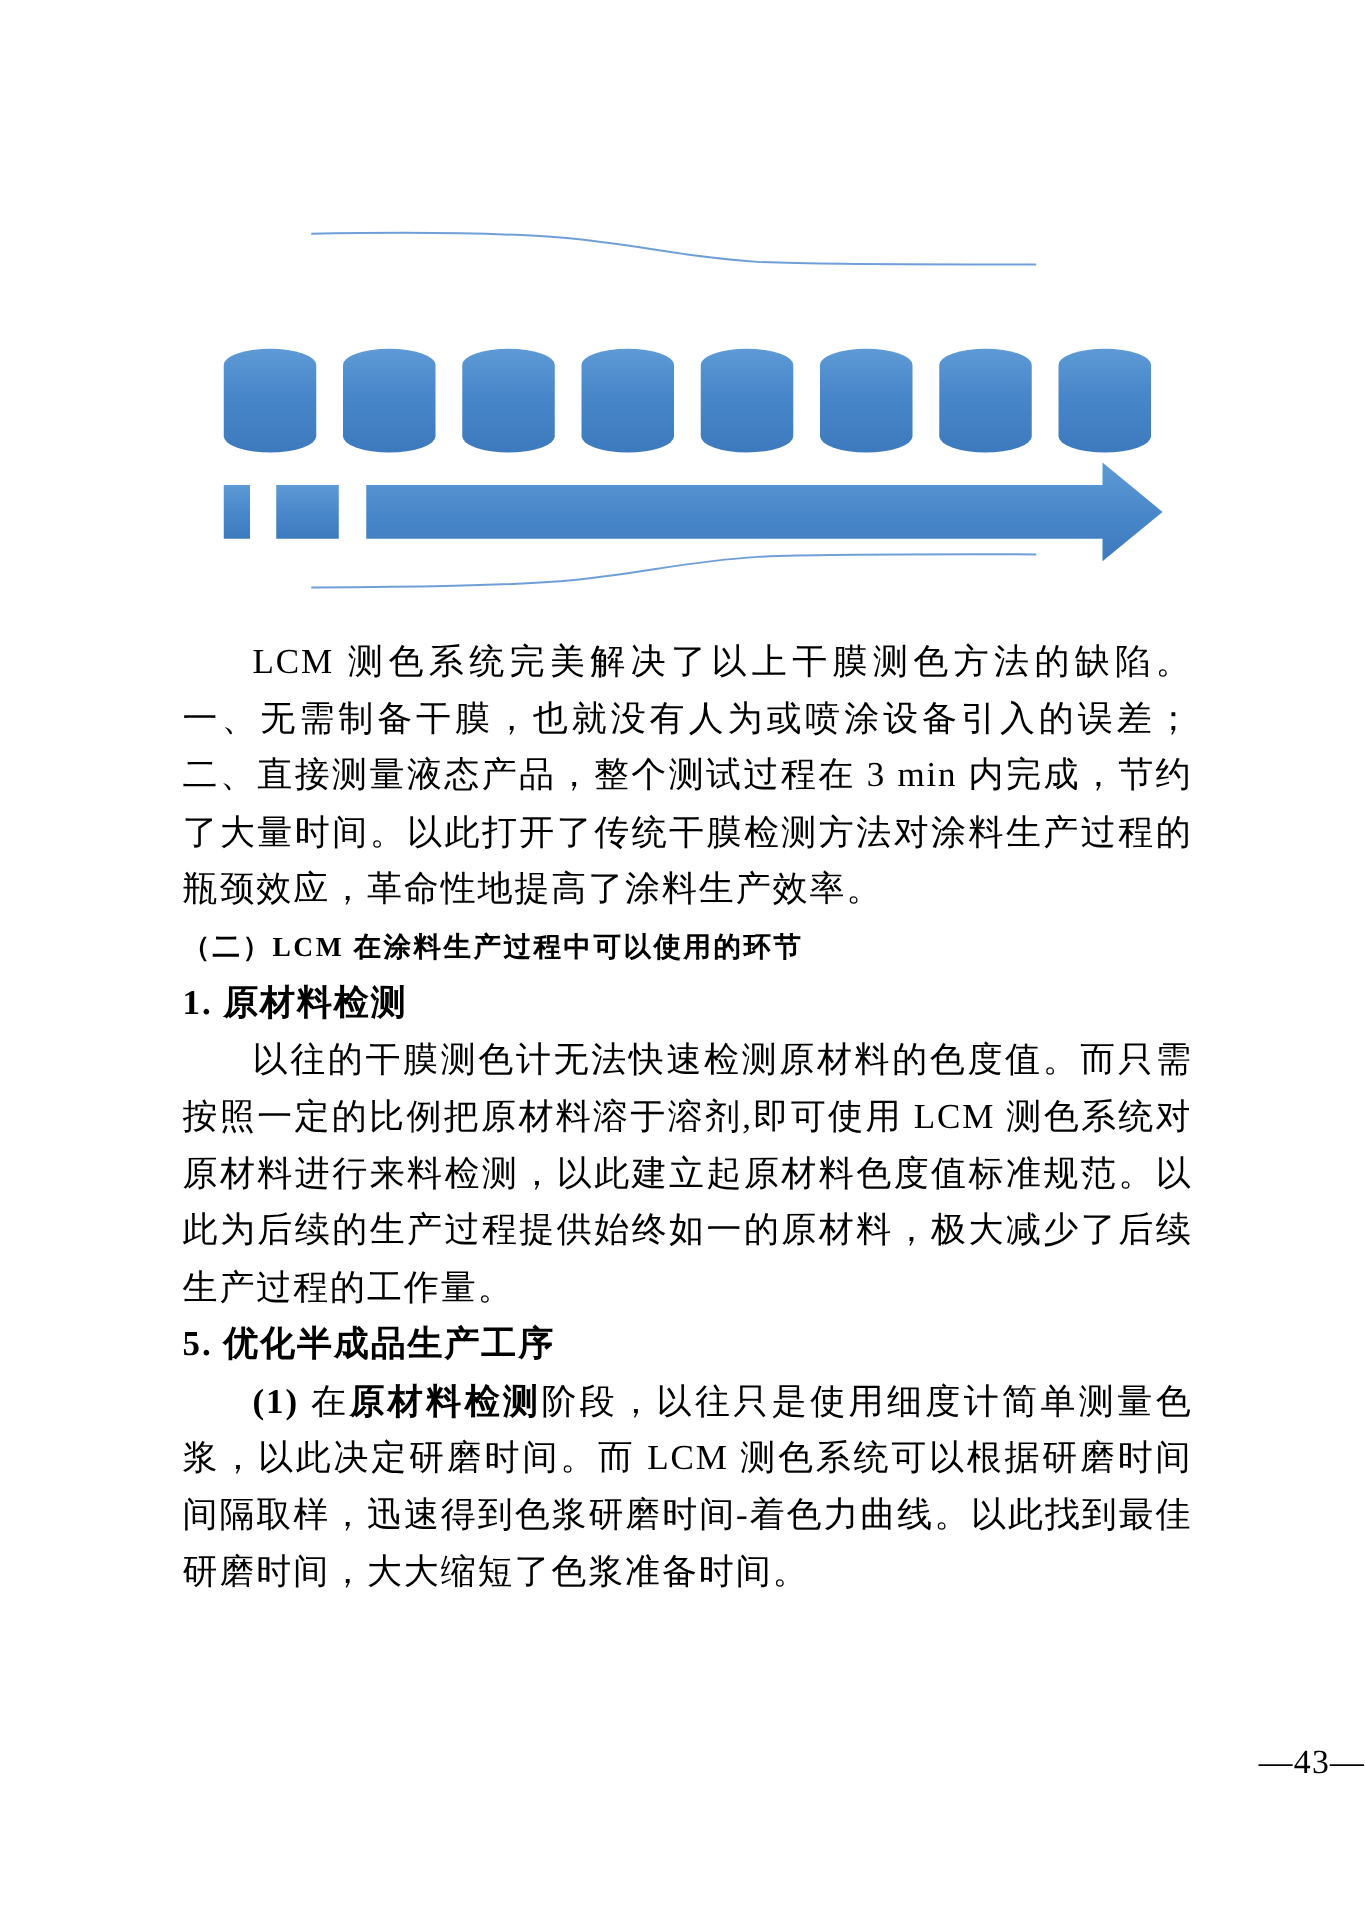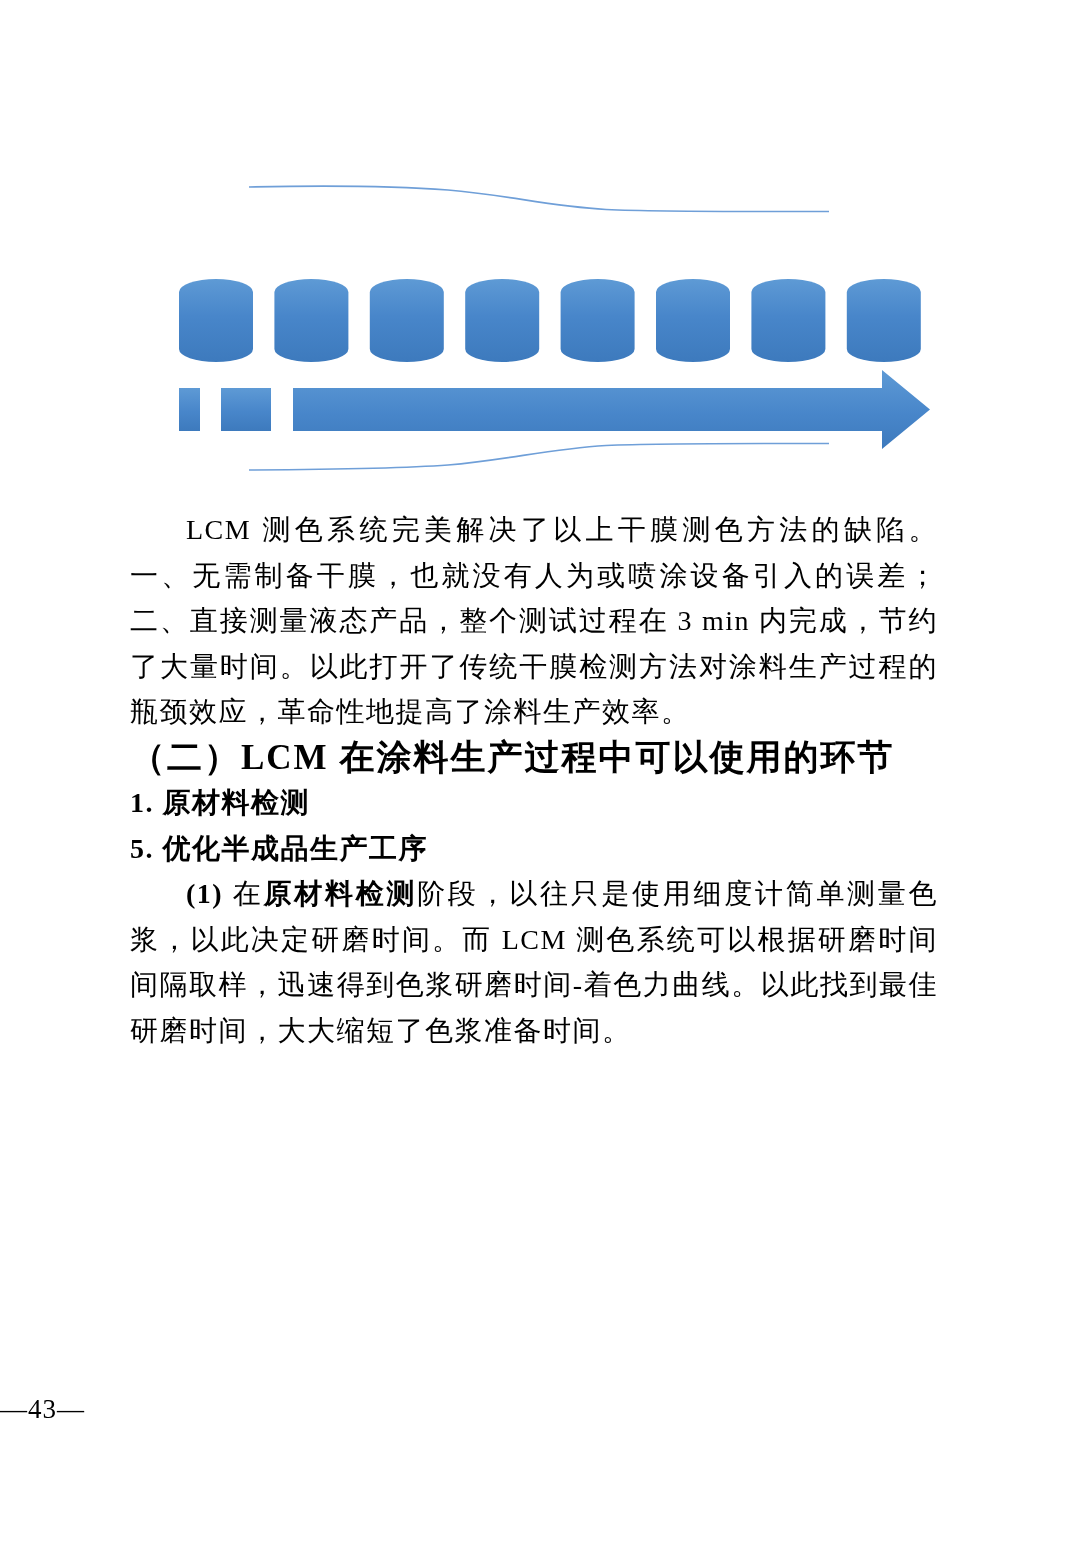--- a/index.html
+++ b/index.html
@@ -11,57 +11,57 @@
     color: #000;
     overflow: hidden;
   }
   .figure-wrap {
     position: absolute;
     top: 0; left: 0;
     width: 1092px; height: 500px;
   }
   .doc-text {
     position: absolute;
-    left: 130px;
+    left: 146px;
     top: 507px;
     width: 808px;
     font-size: 28px;
     line-height: 45.5px;
     text-align: justify;
     text-justify: inter-character;
     letter-spacing: 1.5px;
   }
   .para {
     margin: 0;
     text-indent: 2em;
   }
   .sec-heading {
     margin: 0;
-    font-size: 35px;
+    font-size: 22px;
     font-weight: bold;
     letter-spacing: 2px;
     line-height: 45.5px;
     text-align: left;
   }
   .sub-heading {
     margin: 0;
     font-size: 28px;
     font-weight: bold;
     letter-spacing: 1.5px;
     line-height: 45.5px;
     text-align: left;
     font-family: Liberation Serif, serif;
   }
   .bold-seg { font-weight: bold; }
   .page-number {
     position: absolute;
     top: 1394px;
     left: 0;
     width: 100%;
-    text-align: left;
+    text-align: right;
     font-size: 27px;
     letter-spacing: 1px;
   }
 </style>
 </head>
 <body>
 
 <div class="figure-wrap">
   <svg width="1092" height="500" viewBox="0 0 1092 500">
     <defs>
@@ -96,17 +96,18 @@
     <path d="M293,388 L882,388 L882,370 L930,409.5 L882,449 L882,431 L293,431 Z" fill="url(#arrowGrad)"></path>
 
     <path d="M249,470 C320,469.5 395,469 448,465 C508,460 548,449 606,445.5 C662,443 742,443.5 829,443.5" fill="none" stroke="#6f9fd8" stroke-width="1.6"></path>
   </svg>
 </div>
 
 <div class="doc-text">
   <p class="para">LCM 测色系统完美解决了以上干膜测色方法的缺陷。一、无需制备干膜，也就没有人为或喷涂设备引入的误差；二、直接测量液态产品，整个测试过程在 3 min 内完成，节约了大量时间。以此打开了传统干膜检测方法对涂料生产过程的瓶颈效应，革命性地提高了涂料生产效率。</p>
   <h2 class="sec-heading">（二）LCM 在涂料生产过程中可以使用的环节</h2>
   <h3 class="sub-heading">1. 原材料检测</h3>
+  <p class="para">以往的干膜测色计无法快速检测原材料的色度值。而只需按照一定的比例把原材料溶于溶剂,即可使用 LCM 测色系统对原材料进行来料检测，以此建立起原材料色度值标准规范。以此为后续的生产过程提供始终如一的原材料，极大减少了后续生产过程的工作量。</p>
   <h3 class="sub-heading">5. 优化半成品生产工序</h3>
   <p class="para"><span class="bold-seg">(1) </span><span>在</span><span class="bold-seg">原材料检测</span><span>阶段，以往只是使用细度计简单测量色浆，以此决定研磨时间。而 LCM 测色系统可以根据研磨时间间隔取样，迅速得到色浆研磨时间-着色力曲线。以此找到最佳研磨时间，大大缩短了色浆准备时间。</span></p>
 </div>
 
 <div class="page-number">—43—</div>
 
 </body></html>

